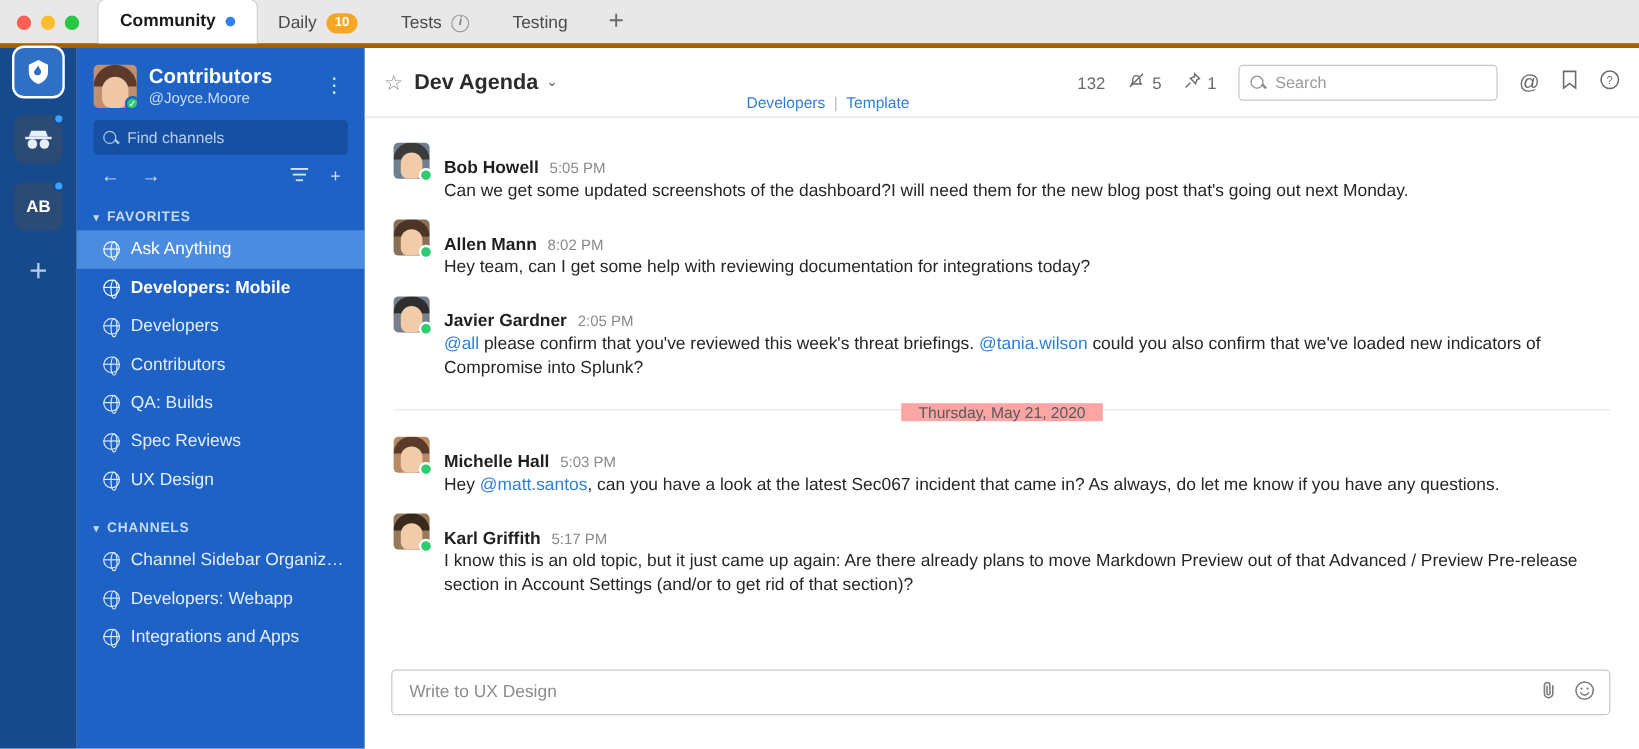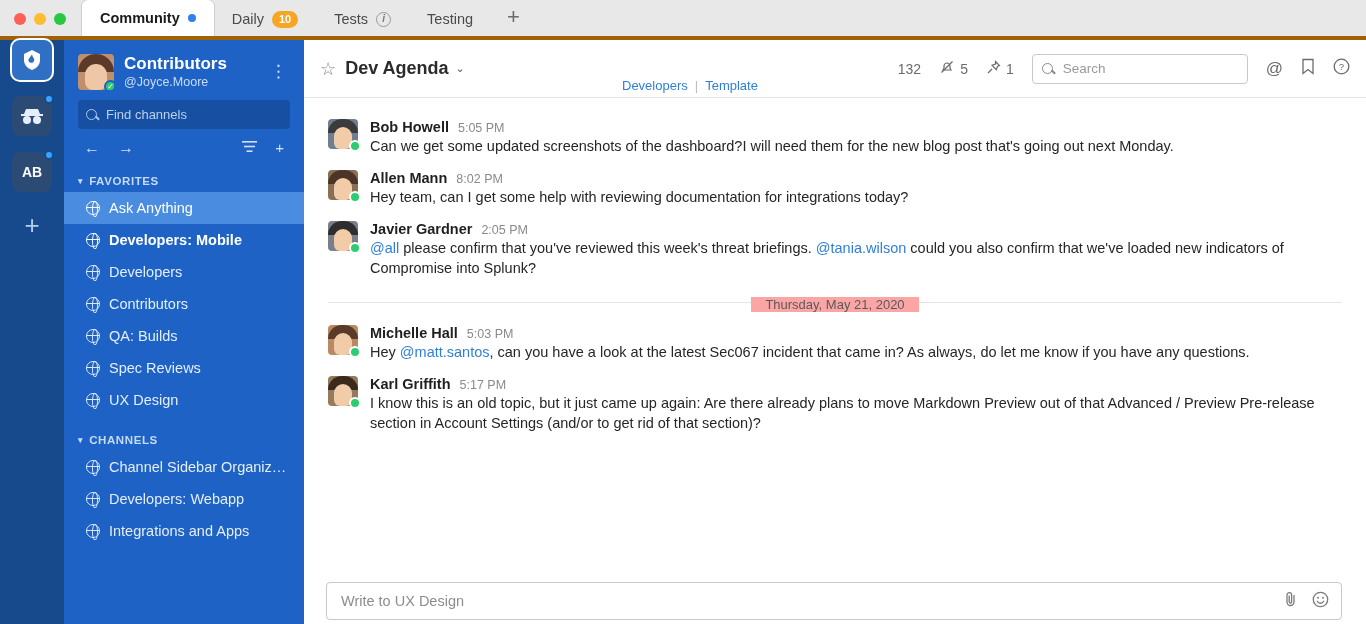--- a/index.html
+++ b/index.html
@@ -469,20 +469,21 @@
   }
   .msg-body { flex: 1 1 auto; min-width: 0; }
   .msg-meta {
     display: flex; align-items: baseline; gap: 9px;
     margin-bottom: 1px;
   }
   .msg-author {
     font-size: 14.5px;
     font-weight: 700;
     color: #1f1f1f;
+    margin-top: 13px;
   }
   .msg-time {
     font-size: 12.5px;
     color: #8a8a8a;
   }
   .msg-text {
     font-size: 14.5px;
     line-height: 20px;
     color: #262626;
   }
@@ -505,21 +506,21 @@
     position: relative;
     background: #fca5a5;
     padding: 0 14px;
     font-size: 13px;
     color: #5a5a5a;
   }
 
   
   .composer-wrap {
     flex: 0 0 auto;
-    padding: 8px 24px 4px 22px;
+    padding: 8px 24px 28px 22px;
   }
   .composer {
     height: 38px;
     border: 1px solid #c8c8c8;
     border-radius: 4px;
     display: flex;
     align-items: center;
     padding: 0 12px;
     background: #fff;
   }

